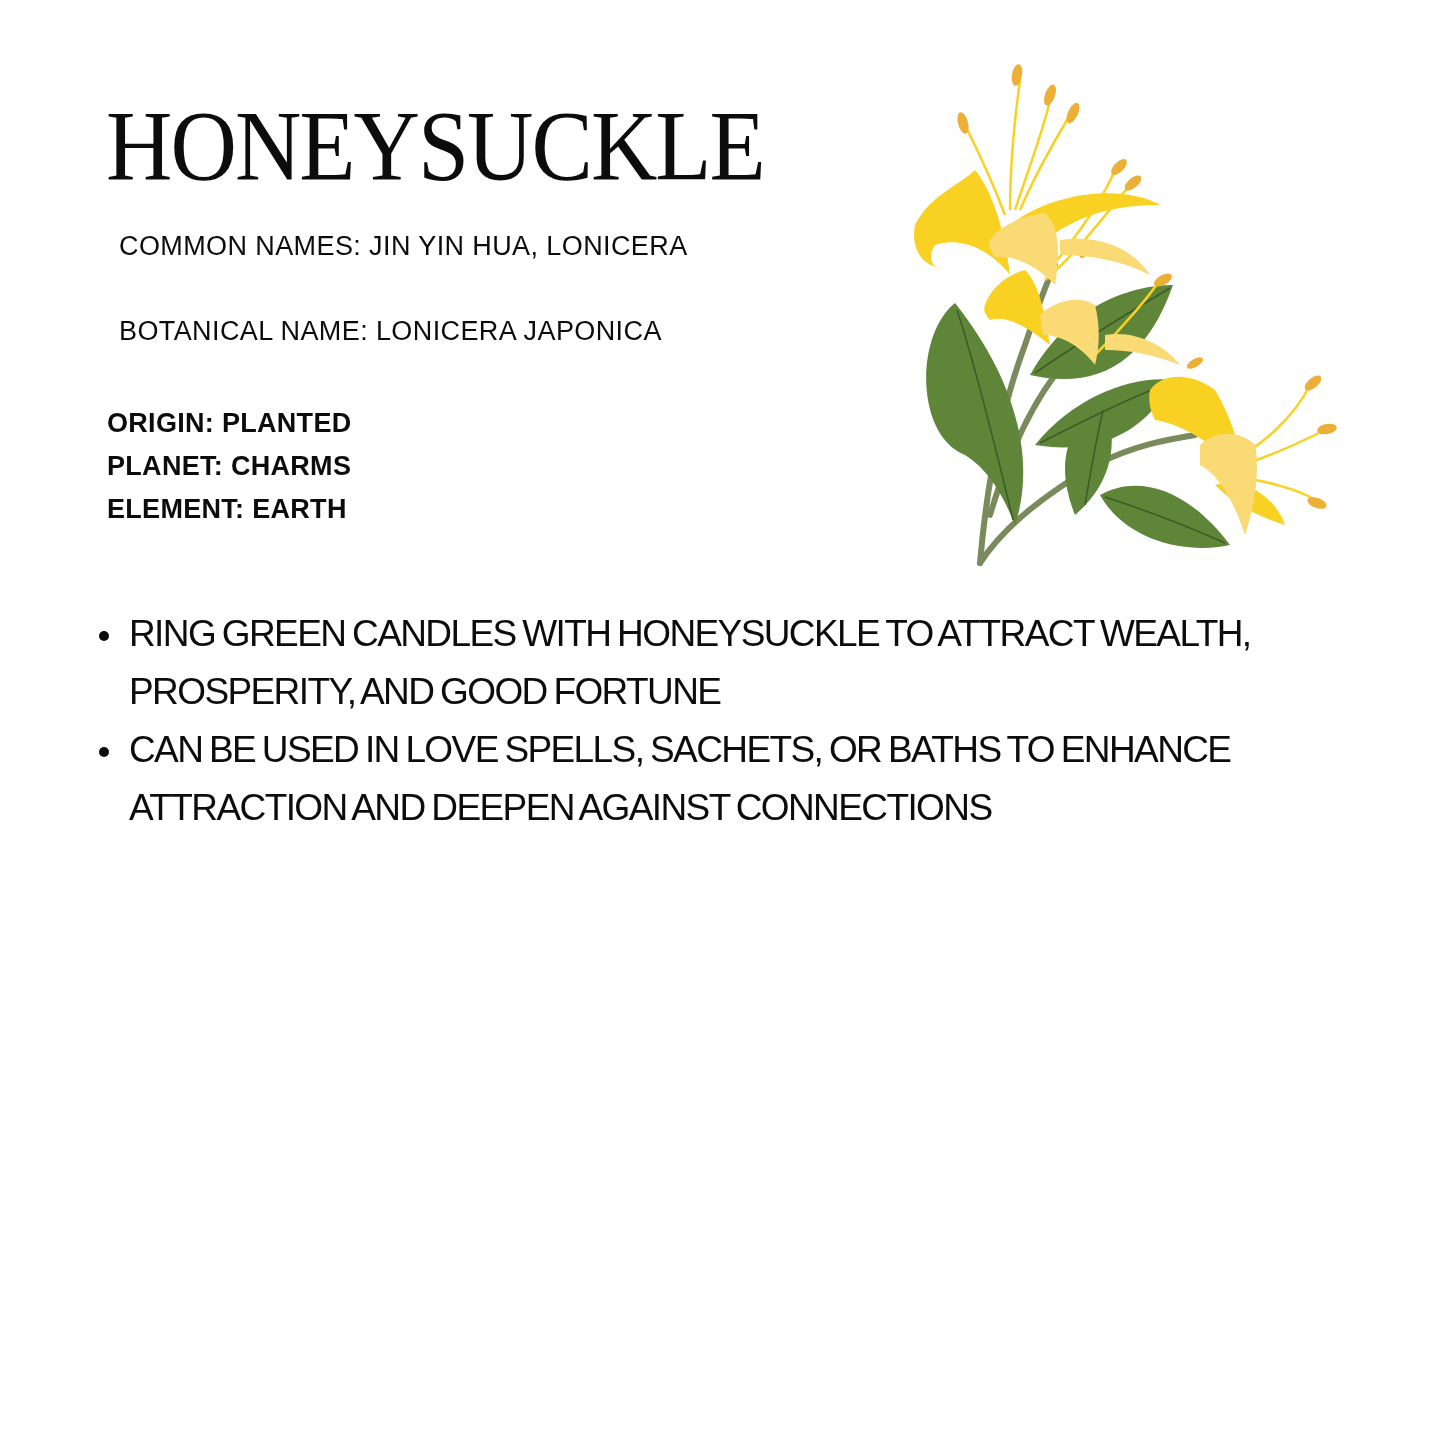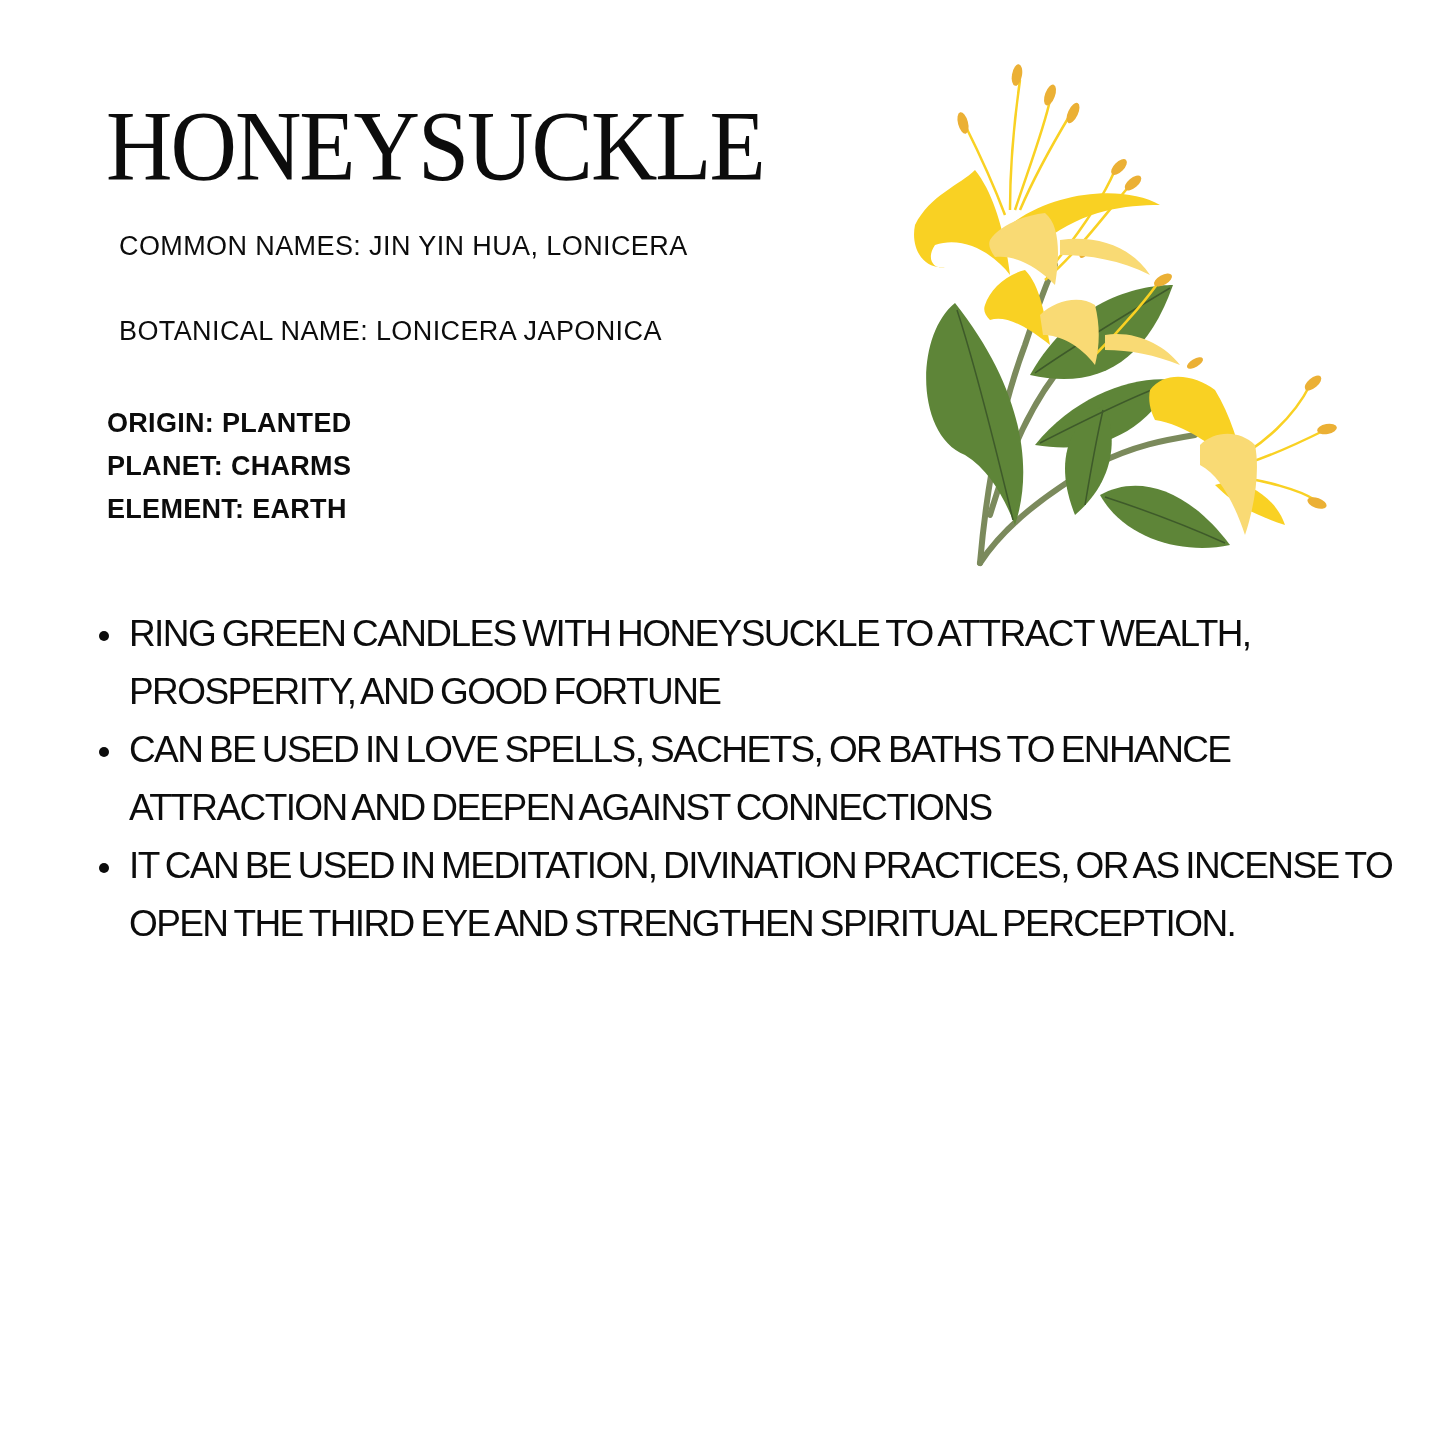--- a/index.html
+++ b/index.html
@@ -115,14 +115,13 @@
     <path d="M145 270 C 160 255, 185 250, 200 260 C 205 280, 205 300, 200 320 C 185 300, 165 290, 148 290 Z"></path>
     <path d="M165 195 C 200 190, 235 200, 255 230 C 225 215, 195 210, 165 210 Z"></path>
     <path d="M305 400 C 320 385, 345 385, 360 400 C 365 425, 360 460, 350 490 C 340 460, 325 430, 305 420 Z"></path>
     <path d="M210 290 C 240 285, 270 300, 285 320 C 260 310, 235 305, 210 305 Z"></path>
   </g>
 </svg>
 
 <ul class="bullets">
   <li><span class="dot"></span><span>RING GREEN CANDLES WITH HONEYSUCKLE TO ATTRACT WEALTH, PROSPERITY, AND GOOD FORTUNE</span></li>
   <li><span class="dot"></span><span>CAN BE USED IN LOVE SPELLS, SACHETS, OR BATHS TO ENHANCE ATTRACTION AND DEEPEN AGAINST CONNECTIONS</span></li>
-  <li><span class="dot"></span><span>IT CAN BE USED IN MEDITATION, DIVINATION PRACTICES, OR AS INCENSE TO OPEN THE THIRD EYE AND STRENGTHEN SPIRITUAL PERCEPTION.</span></li>
 </ul>
 
 </body></html>

